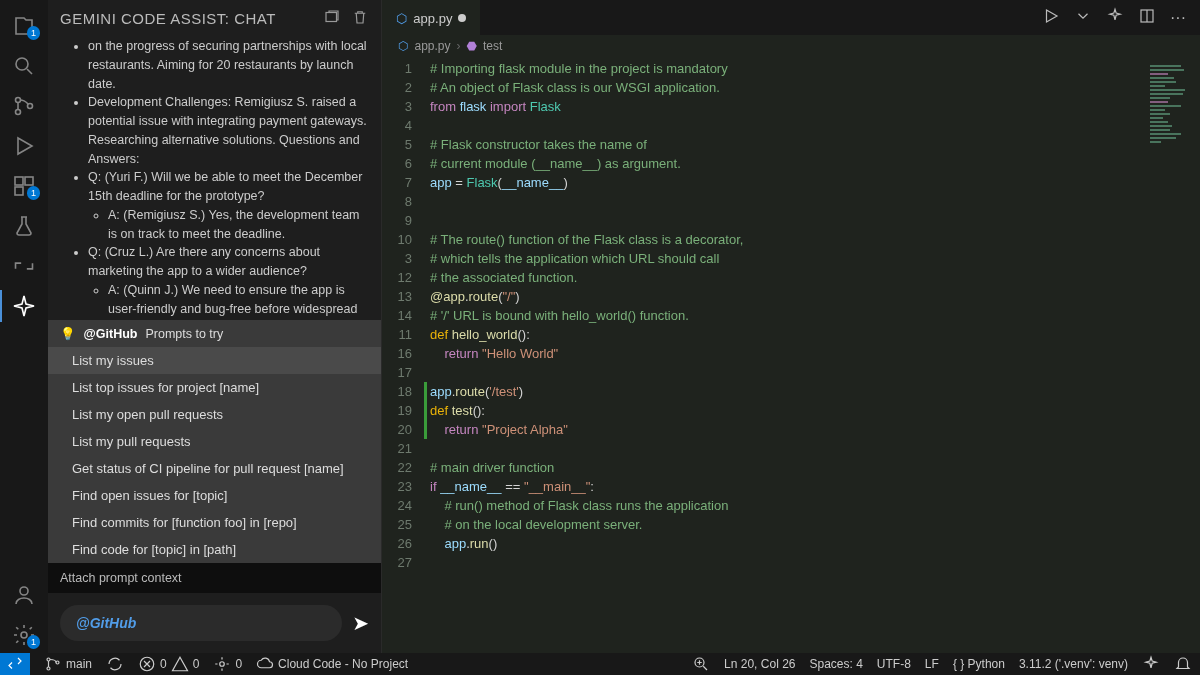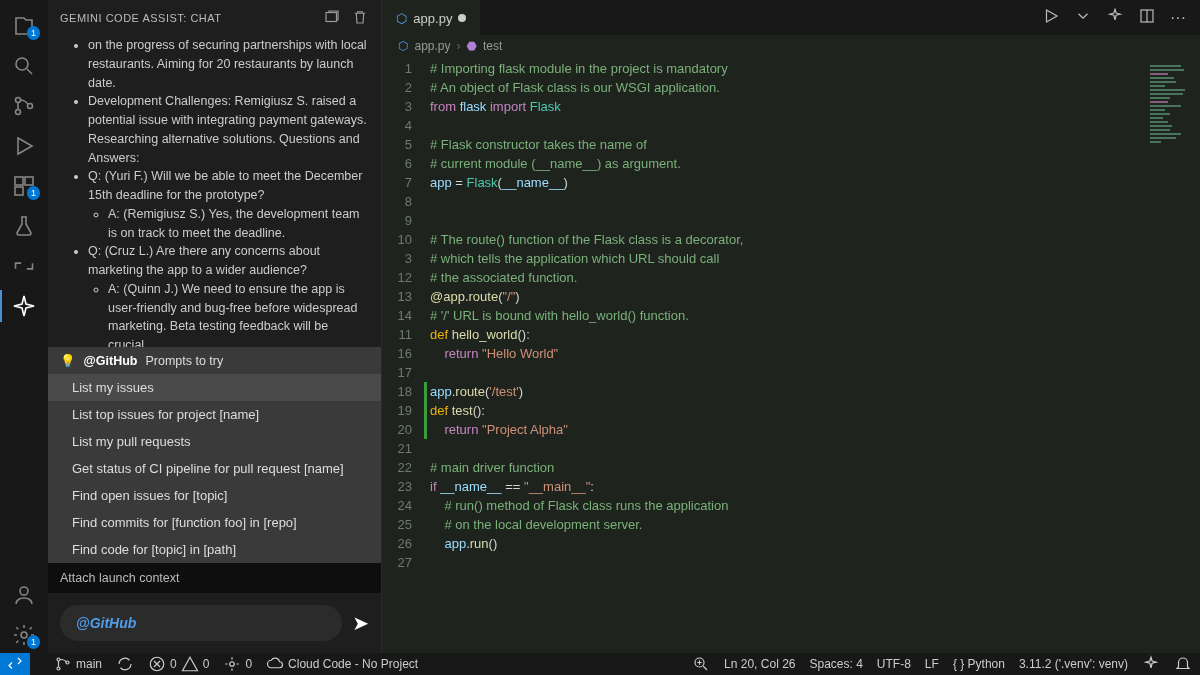--- a/index.html
+++ b/index.html
@@ -6,21 +6,21 @@
 body { background: #1e1e1e; color: #ccc; width: 1200px; height: 675px; overflow: hidden; display: flex; flex-direction: column; }
 .main-area { display: flex; flex: 1; min-height: 0; }
 .activity-bar { width: 48px; background: #181818; display: flex; flex-direction: column; align-items: center; padding-top: 8px; gap: 4px; }
 .activity-bar .icon { width: 24px; height: 24px; display: flex; align-items: center; justify-content: center; color: #858585; cursor: pointer; position: relative; margin: 6px 0; }
 .activity-bar .icon.active { color: #fff; }
 .activity-bar .icon.active::before { content:''; position:absolute; left:-12px; top:-4px; bottom:-4px; width:2px; background:#4a90d9; }
 .activity-bar .spacer { flex: 1; }
 .badge { position: absolute; bottom: -2px; right: -4px; background: #0078d4; color: #fff; border-radius: 8px; font-size: 9px; padding: 0 4px; min-width: 12px; height: 14px; line-height: 14px; text-align: center; }
 
 .side-panel { width: 334px; background: #1e1e1e; display: flex; flex-direction: column; border-right: 1px solid #2a2a2a; }
-.side-header { font-size: 11px; color: #bbb; padding: 8px 12px; display: flex; align-items: center; justify-content: space-between; letter-spacing: 0.5px; }
+.side-header { font-size: 15px; color: #bbb; padding: 8px 12px; display: flex; align-items: center; justify-content: space-between; letter-spacing: 0.5px; }
 .side-header .actions { display: flex; gap: 10px; color: #999; }
 .chat-scroll { overflow-y: auto; padding: 0 12px 6px 28px; font-size: 12.5px; color: #ccc; line-height: 1.5; }
 .chat-scroll ul { list-style: disc; padding-left: 12px; }
 .chat-scroll ul ul { list-style: circle; padding-left: 20px; }
 .prompts-header { background: #3a3a3a; padding: 6px 12px; font-size: 12.5px; display: flex; align-items: center; gap: 8px; color: #ddd; }
 .prompts-header .mention { color: #fff; font-weight: 600; }
 .prompt-list { background: #3a3a3a; }
 .prompt-item { padding: 6px 24px; font-size: 13px; color: #ddd; cursor: pointer; }
 .prompt-item.selected { background: #4a4a4a; }
 .attach-row { background: #0e0e0e; padding: 8px 12px; font-size: 12.5px; color: #bbb; }
@@ -47,21 +47,21 @@
 .c-keyblue { color: #eab308; }
 .c-str { color: #ce9178; }
 .c-func { color: #dcdcaa; }
 .c-type { color: #4ec9b0; }
 .c-op { color: #d4d4d4; }
 .c-deco { color: #dcdcaa; }
 .c-var { color: #9cdcfe; }
 .minimap { position: absolute; right: 0; top: 0; width: 56px; height: 100%; background: #1f231e; opacity: 0.6; padding: 8px 6px; }
 .minimap .mm { height: 2px; margin-bottom: 2px; background: #6a8; }
 
-.status-bar { height: 22px; background: #181818; display: flex; align-items: center; font-size: 12px; color: #ccc; padding: 0 8px; gap: 24px; }
+.status-bar { height: 22px; background: #181818; display: flex; align-items: center; font-size: 12px; color: #ccc; padding: 0 8px; gap: 14px; }
 .status-bar .left, .status-bar .right { display: flex; align-items: center; gap: 14px; }
 .status-bar .left { flex: 1; }
 .status-bar .item { display: flex; align-items: center; gap: 4px; cursor: pointer; }
 .remote { background: #0078d4; color: #fff; padding: 0 6px; height: 22px; display: flex; align-items: center; margin-left: -8px; }
 
 svg { width: 18px; height: 18px; fill: none; stroke: currentColor; stroke-width: 1.6; }
 .activity-bar svg { width: 24px; height: 24px; }
 </style>
 </head>
 <body>
@@ -158,27 +158,28 @@
         </ul>
     </div>
     <div class="prompts-header">
       <span>💡</span>
       <span class="mention">@GitHub</span>
       <span>Prompts to try</span>
     </div>
     <div class="prompt-list" id="prompt-list">
         <div class="prompt-item selected">List my issues</div>
         <div class="prompt-item">List top issues for project [name]</div>
+        <div class="prompt-item">List my open pull requests</div>
         <div class="prompt-item">List my pull requests</div>
         <div class="prompt-item">Get status of CI pipeline for pull request [name]</div>
         <div class="prompt-item">Find open issues for [topic]</div>
         <div class="prompt-item">Find commits for [function foo] in [repo]</div>
         <div class="prompt-item">Find code for [topic] in [path]</div>
       </div>
-    <div class="attach-row">Attach launch context</div>
+    <div class="attach-row">Attach prompt context</div>
     <div class="input-row">
       <div class="chat-input">@GitHub</div>
       <div class="send-btn">➤</div>
     </div>
   </div>
 
   <div class="editor">
     <div class="tabs">
       <div class="tab">
         <span class="fileicon">⬡</span>

